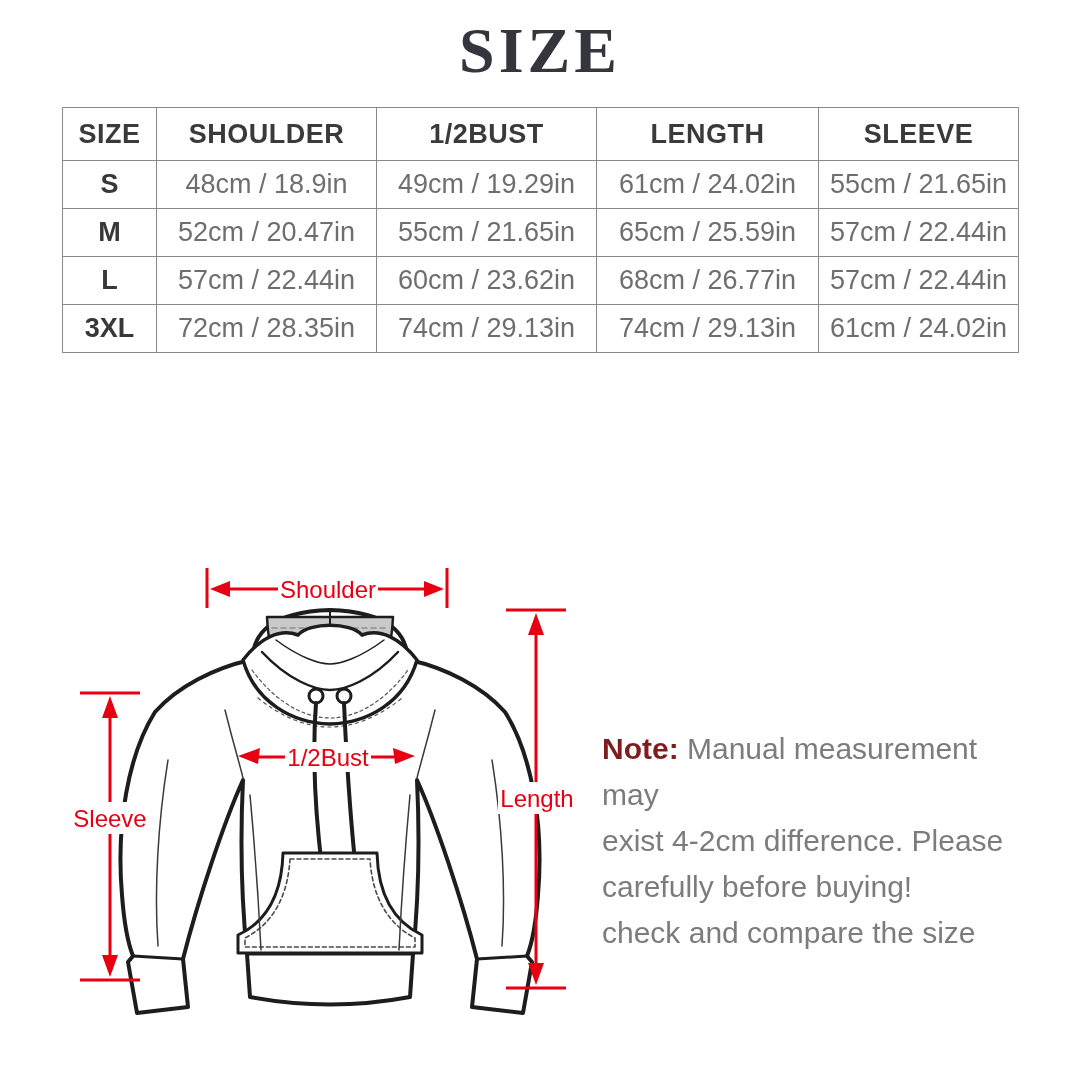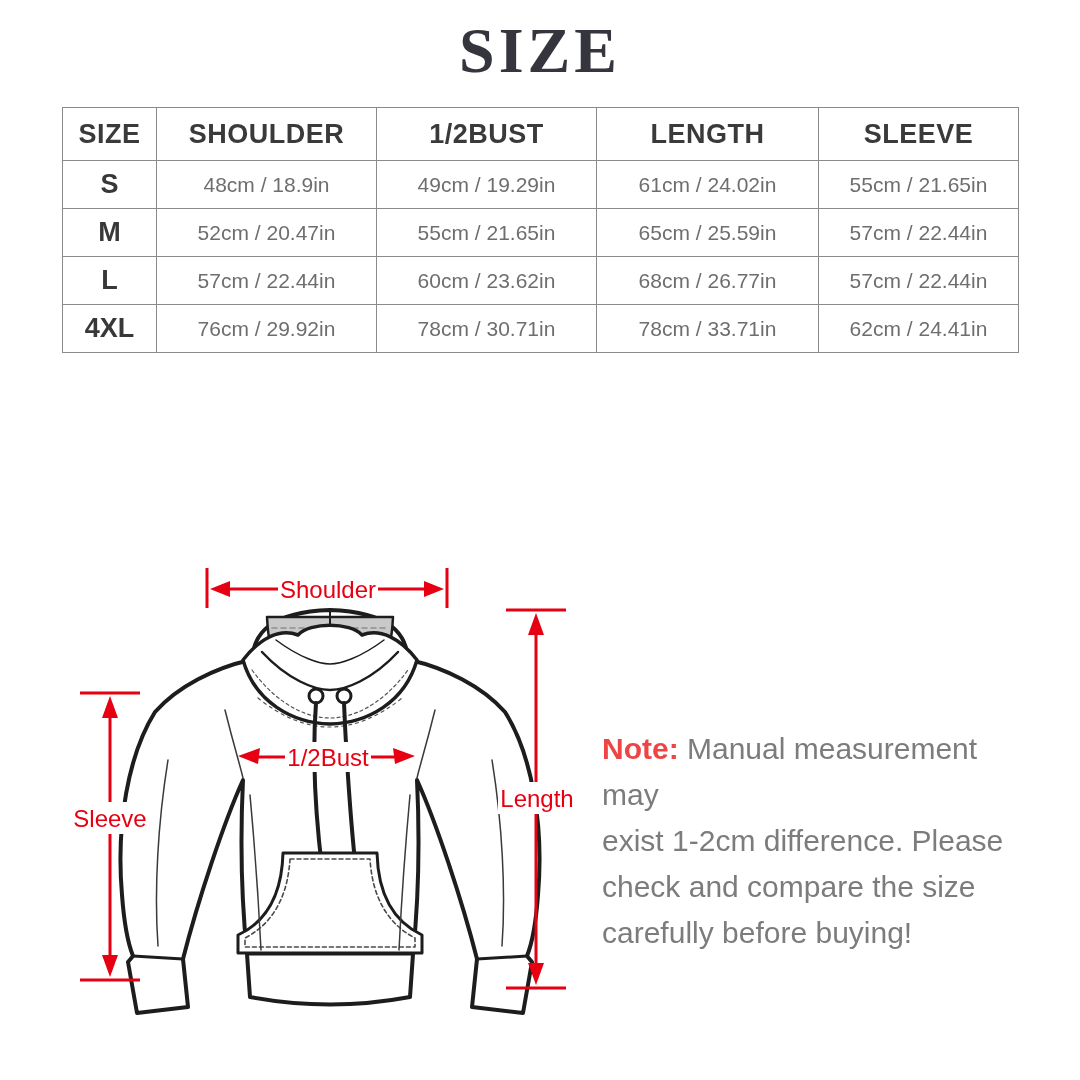--- a/index.html
+++ b/index.html
@@ -10,27 +10,27 @@
   #title{position:absolute;top:14px;left:0;right:0;text-align:center;
          font-family:"Liberation Serif", serif;font-weight:bold;font-size:64px;
          letter-spacing:4px;color:#35353d;}
 
   
   #size-table{position:absolute;left:62px;top:107px;width:956px;border-collapse:collapse;
               table-layout:fixed;}
   #size-table th,#size-table td{border:1px solid #8a8a8a;text-align:center;vertical-align:middle;
               padding:0;}
   #size-table th{height:52px;font-size:27px;font-weight:bold;color:#3a3a3a;letter-spacing:0.5px;}
-  #size-table td{height:47px;font-size:21px;color:#6e6e6e;}
+  #size-table td{height:47px;font-size:27px;color:#6e6e6e;}
   #size-table td.size-col{font-size:27px;font-weight:bold;color:#383838;}
 
   
   #note{position:absolute;left:602px;top:726px;width:430px;font-size:30px;
         line-height:46px;color:#7c7c7c;}
-  #note .note-label{font-weight:bold;color:#ef4444;}
+  #note .note-label{font-weight:bold;color:#7f1d1d;}
 
   
   #diagram{position:absolute;left:0;top:560px;width:1080px;height:470px;}
   svg text.red-label{font-family:"Liberation Sans", sans-serif;font-size:24px;}
 </style>
 </head>
 <body>
 
 <div id="page">
 
@@ -69,25 +69,25 @@
         <td>57cm / 22.44in</td>
       </tr>
       <tr>
         <td class="size-col">L</td>
         <td>57cm / 22.44in</td>
         <td>60cm / 23.62in</td>
         <td>68cm / 26.77in</td>
         <td>57cm / 22.44in</td>
       </tr>
       <tr>
-        <td class="size-col">4XL</td>
-        <td>76cm / 29.92in</td>
-        <td>78cm / 30.71in</td>
-        <td>78cm / 33.71in</td>
-        <td>62cm / 24.41in</td>
+        <td class="size-col">3XL</td>
+        <td>72cm / 28.35in</td>
+        <td>74cm / 29.13in</td>
+        <td>74cm / 29.13in</td>
+        <td>61cm / 24.02in</td>
       </tr>
     </tbody>
   </table>
 
   <div id="diagram">
   <svg width="1080" height="470" viewBox="0 0 1080 470">
 
     <g fill="#ffffff" stroke="#1d1d1d" stroke-width="4" stroke-linejoin="round" stroke-linecap="round">
       <path d="
         M 250,100
@@ -201,18 +201,18 @@
       </g>
     </g>
   </svg>
   </div>
 
   <div id="note">
     <div>
       <span class="note-label">Note:</span>
       <span>Manual measurement may</span>
     </div>
-    <div>exist 1-2cm difference. Please</div>
+    <div>exist 4-2cm difference. Please</div>
+    <div>carefully before buying!</div>
     <div>check and compare the size</div>
-    <div>carefully before buying!</div>
   </div>
 
 </div>
 
 </body></html>

